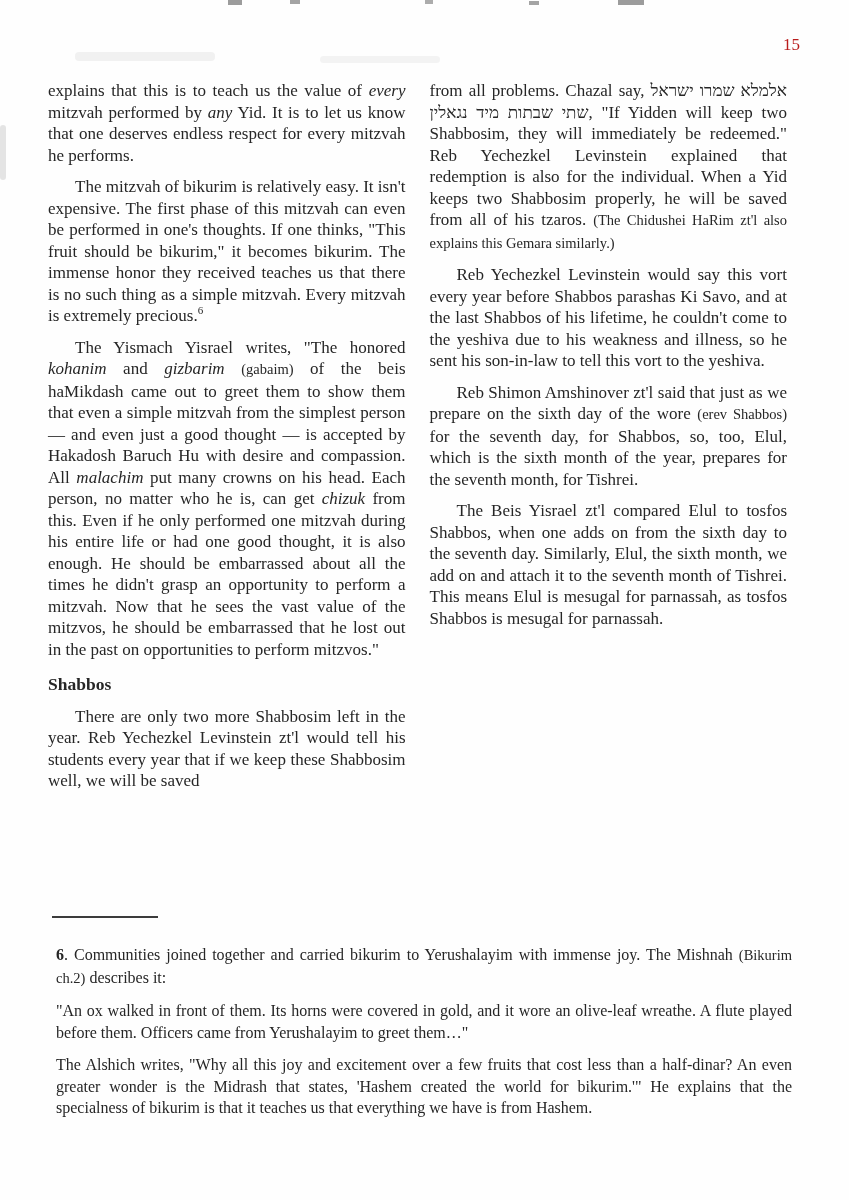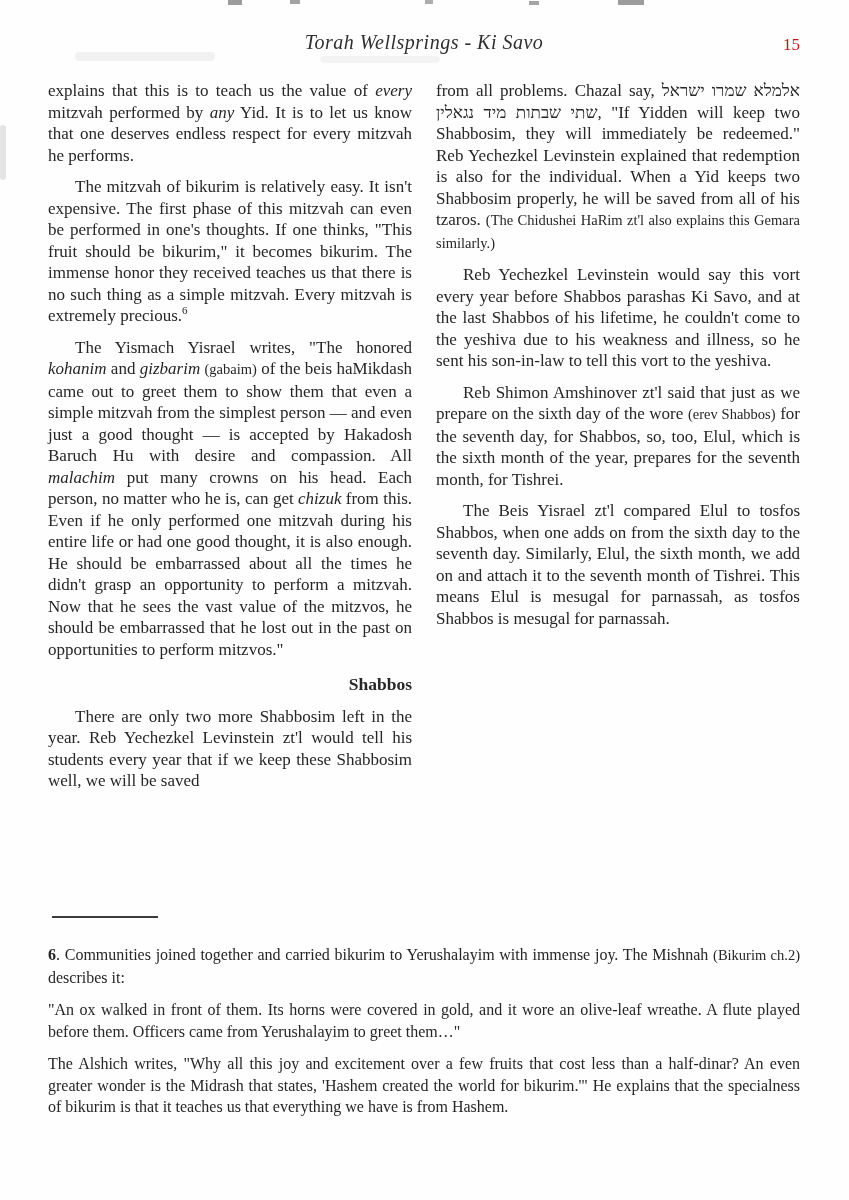--- a/index.html
+++ b/index.html
@@ -22,37 +22,37 @@
     color: #2e2e2e;
   }
   .pagenum {
     position: absolute;
     top: 35px; right: 49px;
     font-size: 17px;
     color: #b91c1c;
   }
   .columns {
     position: absolute;
-    top: 80px; left: 48px; right: 49px;
+    top: 80px; left: 48px; right: 62px;
     display: flex;
     gap: 24px;
     align-items: flex-start;
   }
   .col {
     flex: 1 1 0;
     min-width: 0;
     text-align: justify;
     font-size: 17px;
     line-height: 21.5px;
   }
   .para { margin: 0; text-indent: 27px; }
   .para + .para { margin-top: 10px; }
   .para.noindent { text-indent: 0; }
   .para.heading {
-    text-align: right;
+    text-align: left;
     font-weight: 700;
     text-indent: 0;
     font-size: 17.5px;
     margin-top: 14px;
     margin-bottom: 0;
   }
   .it { font-style: italic; }
   .bd { font-weight: 700; }
   .sm { font-size: 14.5px; }
   .he { unicode-bidi: isolate; }
@@ -62,21 +62,21 @@
     top: 916px; left: 48px; right: 49px;
     font-size: 16px;
     line-height: 21.5px;
     text-align: justify;
   }
   .fn-rule {
     width: 106px;
     border-top: 2px solid #3c3c3c;
     margin: 0 0 26px 4px;
   }
-  .fn-para { margin: 0; text-indent: 0; }
+  .fn-para { margin: 8px; text-indent: 0; }
   .fn-para + .fn-para { margin-top: 11px; }
   
   .artifact { position: absolute; background: #4a4a4a; }
   .a1 { top: 0; left: 228px; width: 14px; height: 5px; opacity: .55; }
   .a2 { top: 0; left: 290px; width: 10px; height: 4px; opacity: .5; }
   .a3 { top: 0; left: 425px; width: 8px;  height: 4px; opacity: .45; }
   .a4 { top: 1px; left: 529px; width: 10px; height: 4px; opacity: .5; }
   .a5 { top: 0; left: 618px; width: 26px; height: 5px; opacity: .55; }
   .a6 { top: 52px; left: 75px; width: 140px; height: 9px; opacity: .07; border-radius: 4px; }
   .a7 { top: 56px; left: 320px; width: 120px; height: 7px; opacity: .06; border-radius: 4px; }
@@ -88,23 +88,20 @@
 <div class="page">
   <div class="artifact a1"></div>
   <div class="artifact a2"></div>
   <div class="artifact a3"></div>
   <div class="artifact a4"></div>
   <div class="artifact a5"></div>
   <div class="artifact a6"></div>
   <div class="artifact a7"></div>
   <div class="artifact a8"></div>
 
-  <div class="header">
-    <span>Torah Wellsprings - Ki Savo</span>
-  </div>
   <div class="pagenum">15</div>
 
   <div class="columns">
     <div class="col">
         <p class="para noindent"><span>explains that this is to teach us the value of </span><span class="it">every</span><span> mitzvah performed by </span><span class="it">any</span><span> Yid. It is to let us know that one deserves endless respect for every mitzvah he performs.</span></p>
         <p class="para"><span>The mitzvah of bikurim is relatively easy. It isn't expensive. The first phase of this mitzvah can even be performed in one's thoughts. If one thinks, "This fruit should be bikurim," it becomes bikurim. The immense honor they received teaches us that there is no such thing as a simple mitzvah. Every mitzvah is extremely precious.</span><sup>6</sup></p>
         <p class="para"><span>The Yismach Yisrael writes, "The honored </span><span class="it">kohanim</span><span> and </span><span class="it">gizbarim</span><span> </span><span class="sm">(gabaim)</span><span> of the beis haMikdash came out to greet them to show them that even a simple mitzvah from the simplest person — and even just a good thought — is accepted by Hakadosh Baruch Hu with desire and compassion. All </span><span class="it">malachim</span><span> put many crowns on his head. Each person, no matter who he is, can get </span><span class="it">chizuk</span><span> from this. Even if he only performed one mitzvah during his entire life or had one good thought, it is also enough. He should be embarrassed about all the times he didn't grasp an opportunity to perform a mitzvah. Now that he sees the vast value of the mitzvos, he should be embarrassed that he lost out in the past on opportunities to perform mitzvos."</span></p>
         <p class="para heading"><span>Shabbos</span></p>
         <p class="para"><span>There are only two more Shabbosim left in the year. Reb Yechezkel Levinstein zt'l would tell his students every year that if we keep these Shabbosim well, we will be saved</span></p>
       </div>

